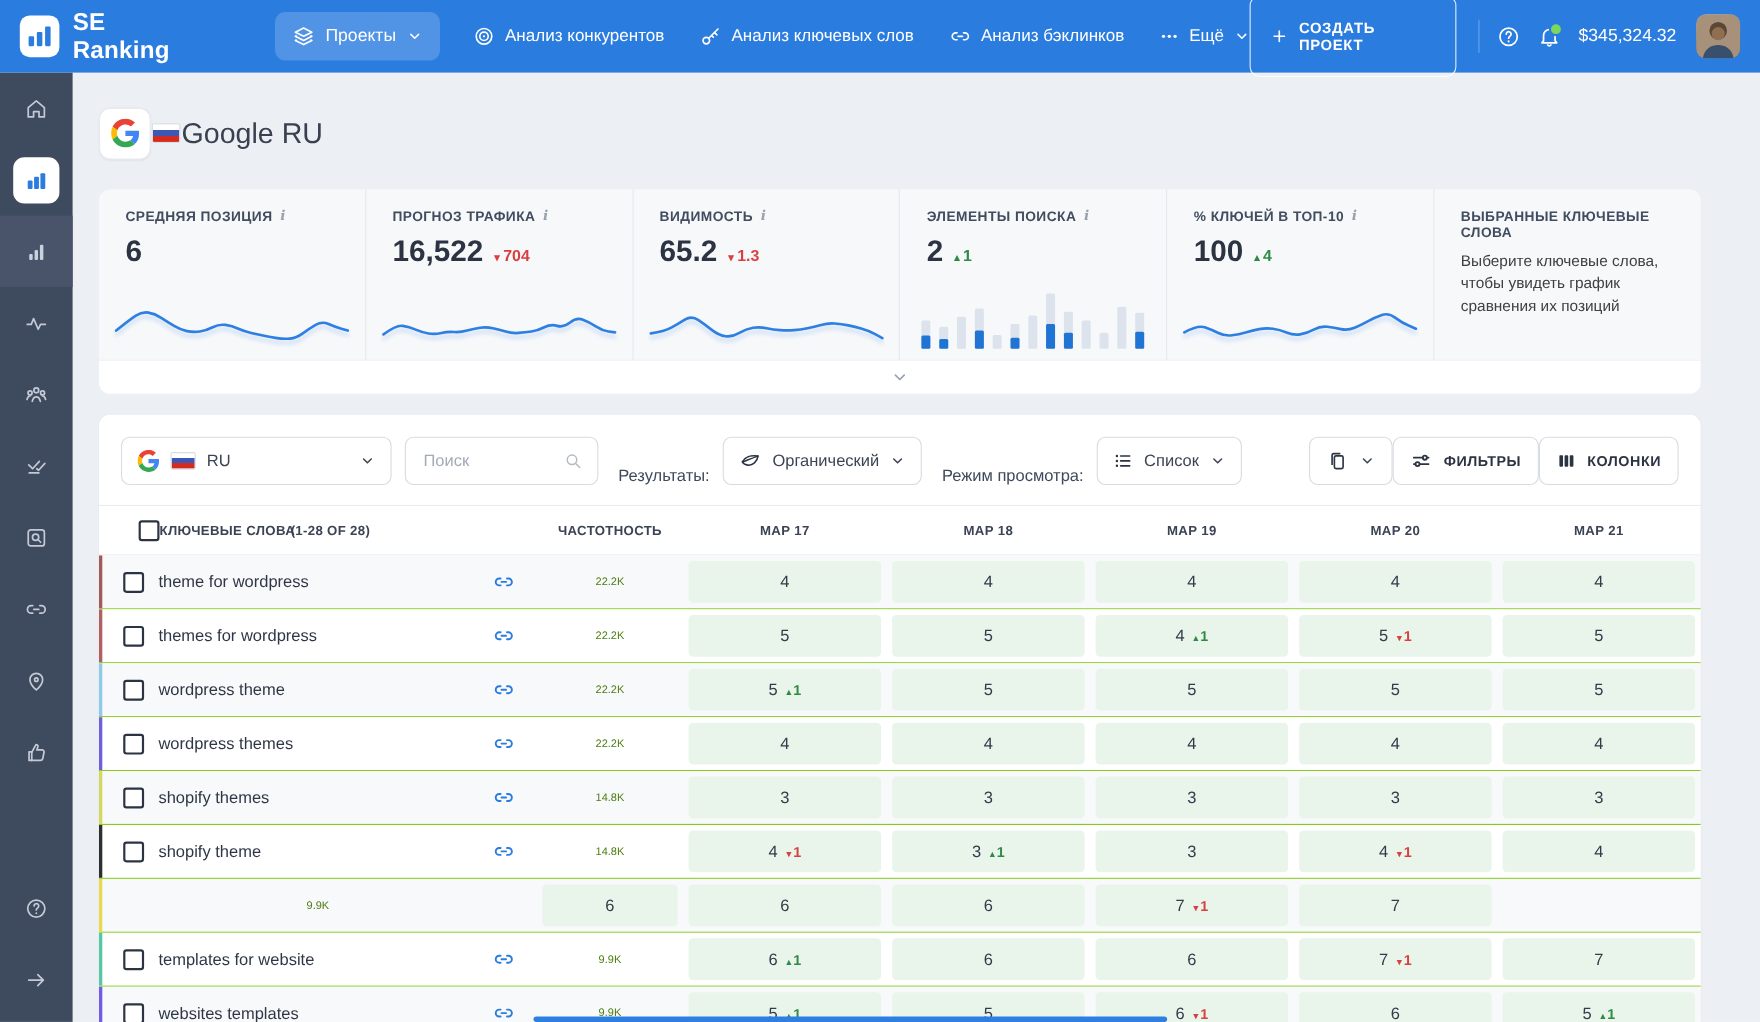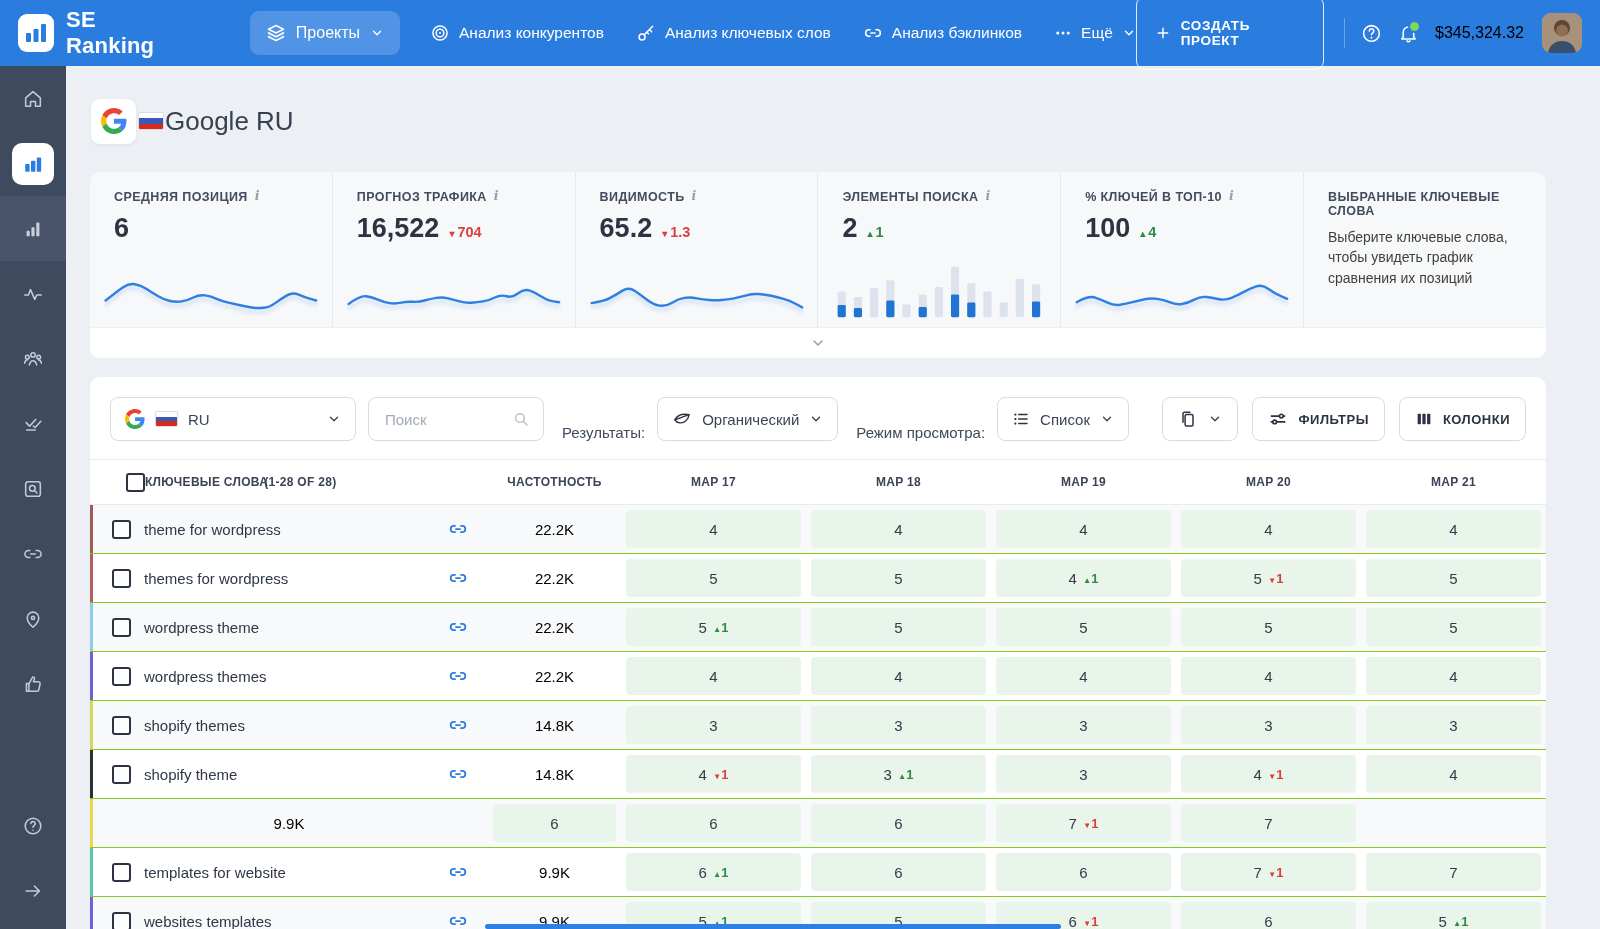--- a/index.html
+++ b/index.html
@@ -17,21 +17,21 @@
   .brand{display:flex;align-items:center;gap:12px}
   .logo{width:38px;height:38px;background:#fff;border-radius:9px;display:flex;align-items:center;justify-content:center}
   .brand-name{color:#fff;font-size:22px;font-weight:700;letter-spacing:.2px}
   .btn-projects{margin-left:66px;height:44px;background:rgba(255,255,255,.18);border-radius:9px;display:flex;align-items:center;gap:10px;padding:0 16px;color:#fff;font-size:16px;cursor:pointer}
   .nav-links{display:flex;align-items:center;gap:32px;margin-left:30px}
   .nav-link{display:flex;align-items:center;gap:9px;color:#fff;font-size:15.5px;cursor:pointer;white-space:nowrap}
   .btn-create{margin-left:auto;height:44px;border:1.5px solid rgba(255,255,255,.85);border-radius:9px;display:flex;align-items:center;gap:10px;padding:14px 18px;color:#fff;font-size:13.5px;font-weight:700;letter-spacing:.6px;cursor:pointer}
   .nav-divider{width:1px;height:30px;background:rgba(255,255,255,.3);margin:0 16px 0 20px}
   .nav-ico-btn{color:#fff;cursor:pointer;display:flex;align-items:center;position:relative;margin-right:16px}
   .bell-dot{position:absolute;top:-2px;right:-2px;width:9px;height:9px;border-radius:50%;background:#7bd85a;border:2px solid #2b7cdf}
-  .balance{color:#000000;font-size:16px;margin-right:18px;white-space:nowrap}
+  .balance{color:#ffffff;font-size:16px;margin-right:18px;white-space:nowrap}
   .avatar{width:40px;height:40px;border-radius:9px;overflow:hidden;background:linear-gradient(160deg,#cdbaa4,#97816c 55%,#6f5c4c);flex:0 0 auto;cursor:pointer}
 
   
   .sidebar{position:absolute;top:66px;left:0;bottom:0;width:66px;background:#3e4a5e;display:flex;flex-direction:column;align-items:center;z-index:5}
   .sb-slot{height:65px;width:66px;display:flex;align-items:center;justify-content:center;cursor:pointer}
   .sb-slot.band{background:#49546a}
   .sb-active-box{width:42px;height:42px;background:#fff;border-radius:10px;display:flex;align-items:center;justify-content:center}
   .sb-bottom{margin-top:auto;display:flex;flex-direction:column;align-items:center;width:100%;padding-bottom:6px}
 
   
@@ -63,34 +63,34 @@
   .panel{background:#fff;border-radius:10px;margin-top:19px;box-shadow:0 1px 2px rgba(30,40,60,.05);padding-top:20px;min-height:560px}
   .filter-row{display:flex;align-items:flex-end;padding:0 20px}
   .ctl{height:44px;border:1px solid #d7dce2;border-radius:8px;background:#fff;display:flex;align-items:center;padding:0 14px;gap:10px;font-size:15px;color:#3c4554;box-sizing:border-box;cursor:pointer}
   .se-select{width:246px}
   .ctl .chev-r{margin-left:auto}
   .search-box{width:176px;margin-left:12px;cursor:text}
   .search-box input{border:none;outline:none;flex:1;min-width:0;font-size:15px;color:#3c4554;font-family:inherit;background:transparent}
   .search-box input::placeholder{color:#a2abb6}
   .lbl{font-size:15px;color:#3f4a5c;margin-left:18px;white-space:nowrap}
   .dd{margin-left:12px}
-  .grp-right{margin-left:auto;display:flex;gap:14px}
+  .grp-right{margin-left:auto;display:flex;gap:0}
   .btn-light{height:44px;border:1px solid #d7dce2;border-radius:8px;background:#fff;display:flex;align-items:center;gap:10px;padding:0 15px;font-size:13px;font-weight:700;letter-spacing:.5px;color:#2c3443;cursor:pointer;box-sizing:border-box}
 
   
   .t-head{display:grid;grid-template-columns:398px 133px repeat(5,1fr);height:44px;align-items:center;border-top:1px solid #e8ebef;border-bottom:1px solid #e8ebef;margin-top:18px;font-size:12px;font-weight:700;color:#3b4356;letter-spacing:.3px}
   .kw-h{display:flex;align-items:center;padding-left:36px}
   .th-c{text-align:center}
   .t-row{display:grid;grid-template-columns:398px 133px repeat(5,1fr);height:48px;align-items:stretch;position:relative;border-bottom:1px solid #84cc16;background:#fff}
   .t-row.alt{background:#f8f9fb}
   .strip{position:absolute;left:0;top:0;bottom:0;width:3px}
   .kw-cell{display:flex;align-items:center;gap:13px;padding-left:22px;font-size:15px;color:#2f3747}
   .kw-cell .link-ic{margin-left:auto;margin-right:20px;cursor:pointer}
   .cb{width:15px;height:15px;border:2px solid #2c3443;border-radius:3px;background:#fff;flex:0 0 auto;cursor:pointer}
-  .vol{display:flex;align-items:center;justify-content:center;font-size:15px;color:#000000}
+  .vol{display:flex;align-items:center;justify-content:center;font-size:10px;color:#4d7c0f}
   .pos-cell{padding:5px 5px;box-sizing:border-box}
   .pos-pill{background:#e9f5ea;border-radius:4px;height:100%;display:flex;align-items:center;justify-content:center;gap:8px;font-size:15px;color:#333b4a}
   .pos-d{font-size:13px;font-weight:700;display:flex;align-items:baseline;gap:2px}
   .pos-d .tri{font-size:8.5px}
 
   .hscroll{position:absolute;left:485px;bottom:0;width:576px;height:5px;background:#2e7fe2;border-radius:3px;z-index:10;cursor:grab}
 </style>
 </head>
 <body>
 

